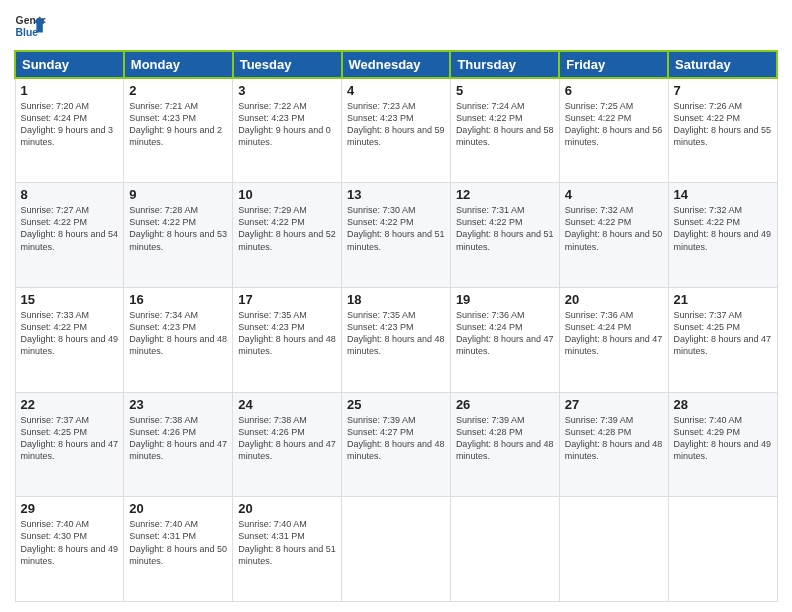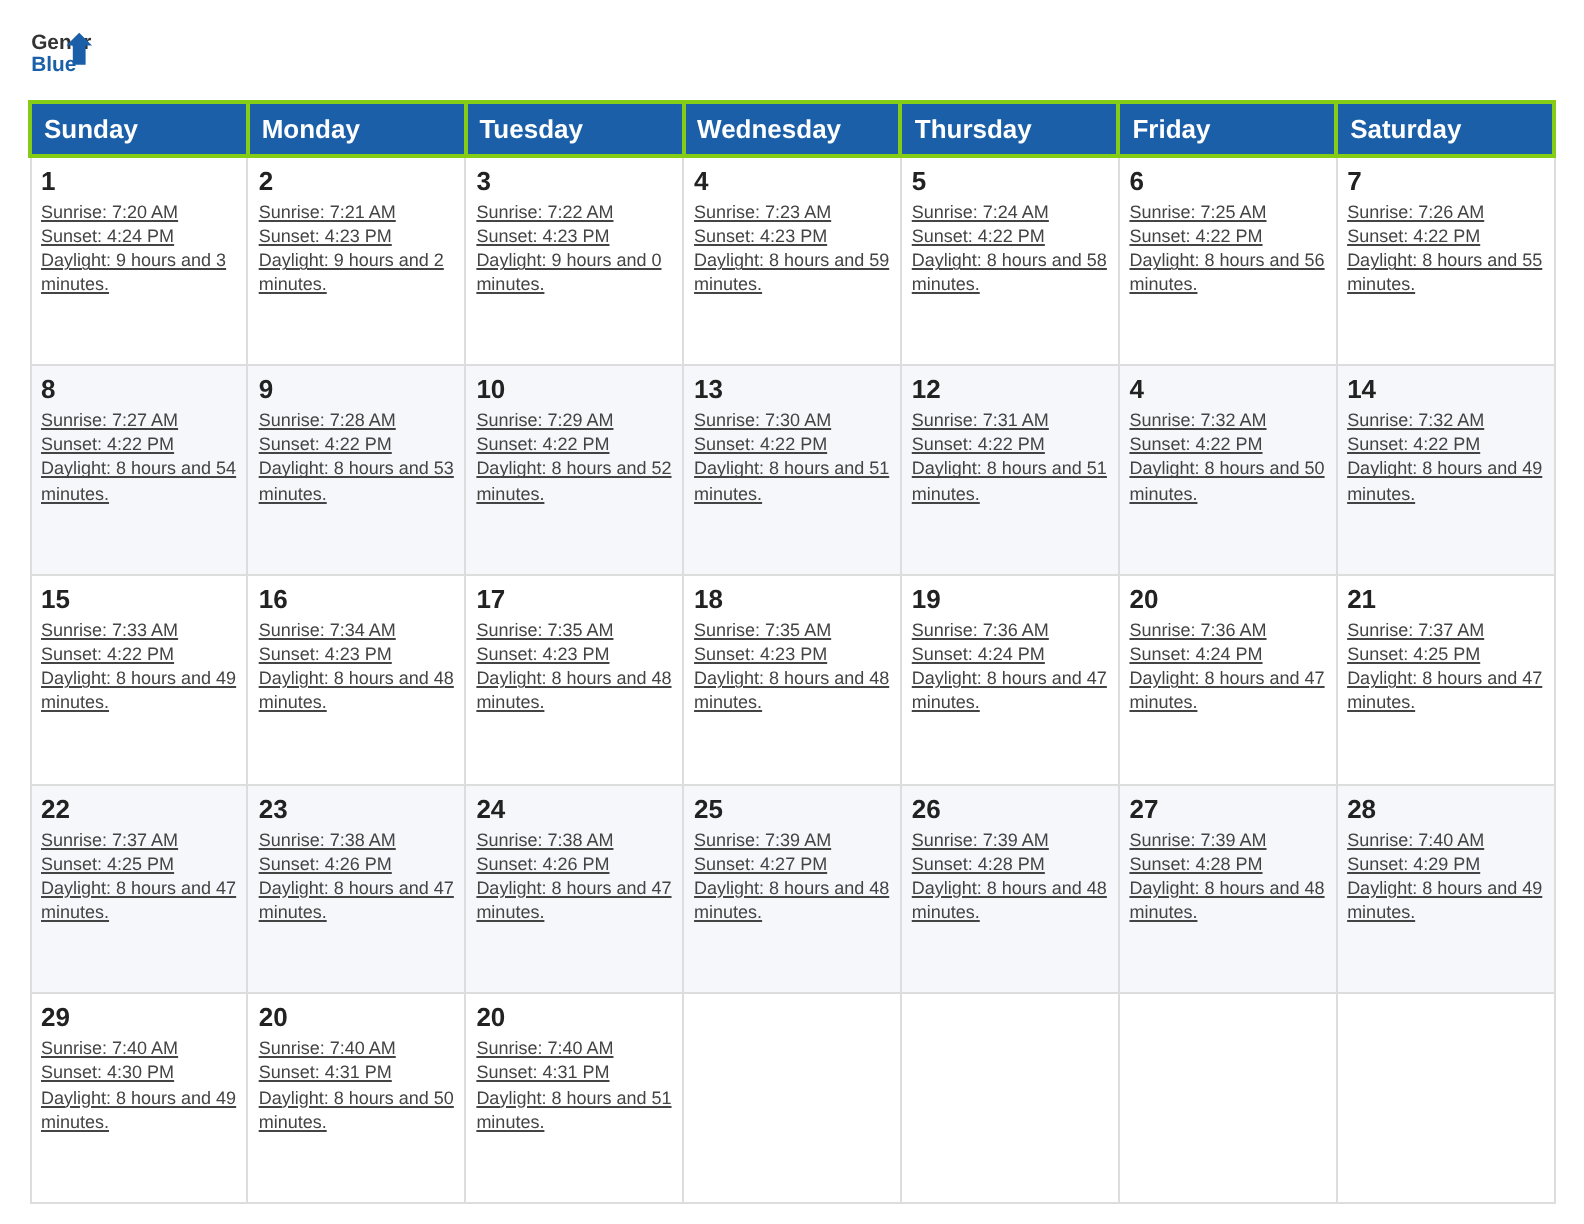--- a/index.html
+++ b/index.html
@@ -76,21 +76,20 @@
       font-size: 13px;
       font-weight: bold;
       color: #222;
       display: block;
       margin-bottom: 2px;
     }
     .cell-text {
       font-size: 9px;
       line-height: 1.35;
       color: #444;
-      text-decoration: underline;
     }
     .empty-cell {
       background: #fff !important;
     }
   </style>
 </head>
 <body>
 
 <div class="page">
   <div class="header">

